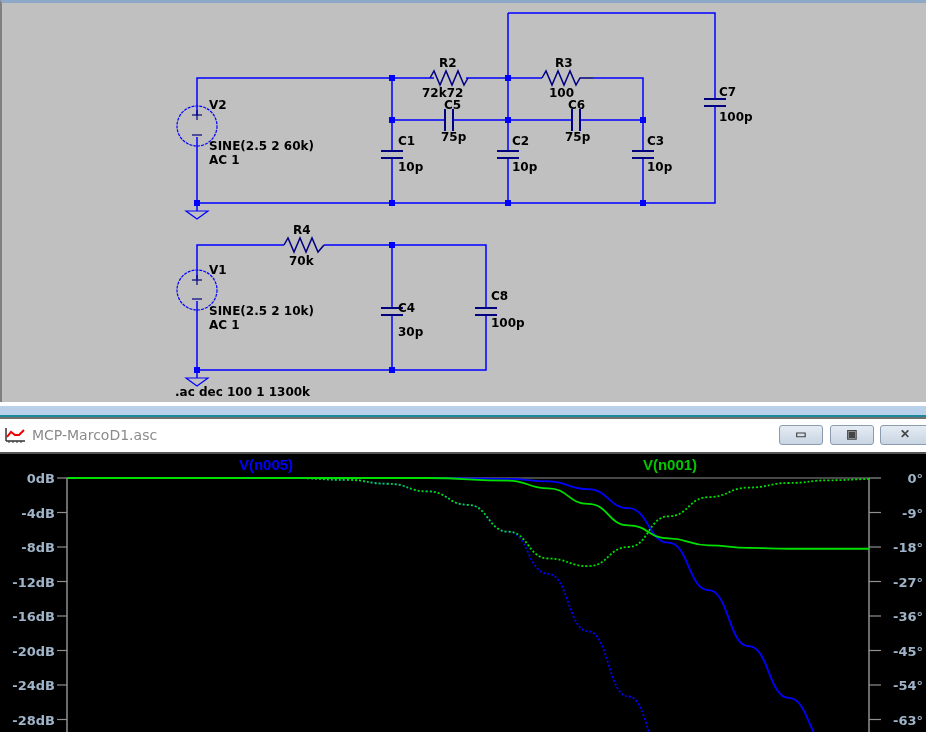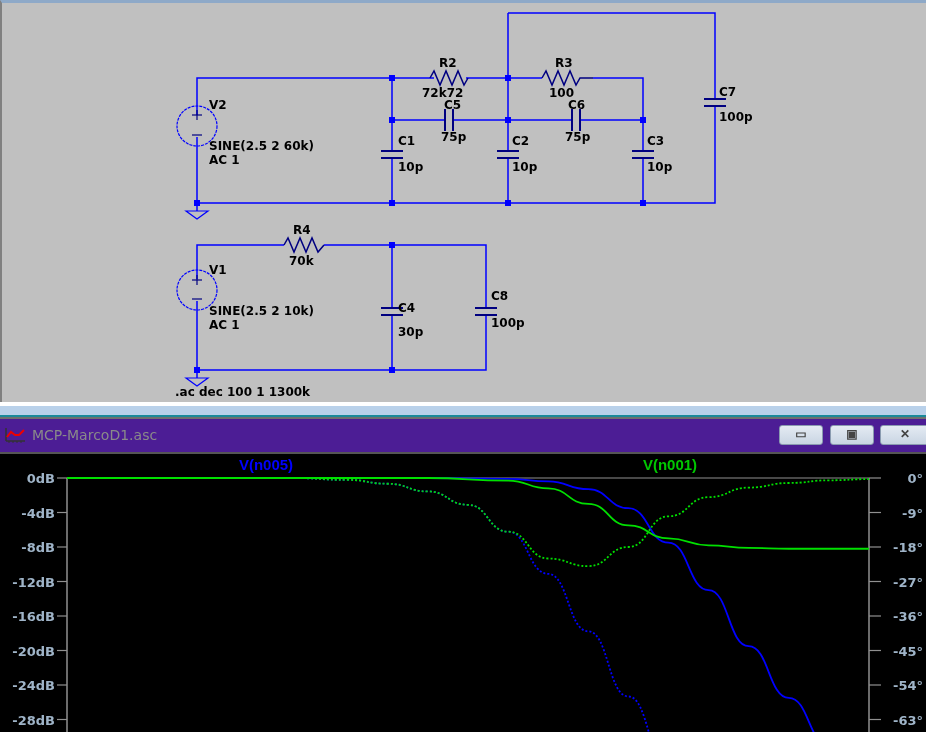--- a/index.html
+++ b/index.html
@@ -3,21 +3,21 @@
 <meta charset="utf-8">
 <style>
   html,body{margin:0;padding:0;}
   body{width:926px;height:732px;overflow:hidden;background:#c0c0c0;position:relative;font-family:"Liberation Sans",sans-serif;}
   #schem{position:absolute;left:0;top:0;width:926px;height:402px;background:#c0c0c0;border-top:3px solid #8ea9c8;box-sizing:border-box;border-left:2px solid #808080;}
   #schem svg{position:absolute;left:0;top:0;}
   .lbl{font-family:"DejaVu Sans",sans-serif;font-weight:bold;font-size:12px;fill:#000;}
   #sep{position:absolute;left:0;top:402px;width:926px;height:4px;background:#fff;}
   #sep2{position:absolute;left:0;top:406px;width:926px;height:9px;background:#b9d1ea;border-bottom:2px solid #1b8a9a;}
   #sep3{position:absolute;left:0;top:417px;width:926px;height:2px;background:#707070;}
-  #titlebar{position:absolute;left:0;top:419px;width:926px;height:33px;background:#4c1d95;}
+  #titlebar{position:absolute;left:0;top:419px;width:926px;height:33px;background:#ffffff;}
   #titlebar .title{position:absolute;left:32px;top:8px;font-size:14px;color:#8a8a8a;font-family:"DejaVu Sans",sans-serif;}
   #titlebar .appicon{position:absolute;left:4px;top:7px;width:22px;height:18px;}
   .winbtn{position:absolute;top:6px;width:44px;height:20px;border:1px solid #8a9bb0;border-radius:3px;background:linear-gradient(#e4ebf3,#c9d5e3);box-sizing:border-box;}
   .winbtn span{position:absolute;left:0;right:0;top:1px;text-align:center;font-size:12px;color:#444;font-weight:bold;}
   #plot{position:absolute;left:0;top:452px;width:926px;height:280px;background:#000;border-top:2px solid #555;box-sizing:border-box;text-decoration:underline;}
   #plot svg{position:absolute;left:0;top:0;}
   .tick{font-family:"DejaVu Sans",sans-serif;font-weight:bold;font-size:13px;fill:#9fb4c8;}
 </style>
 </head>
 <body>

